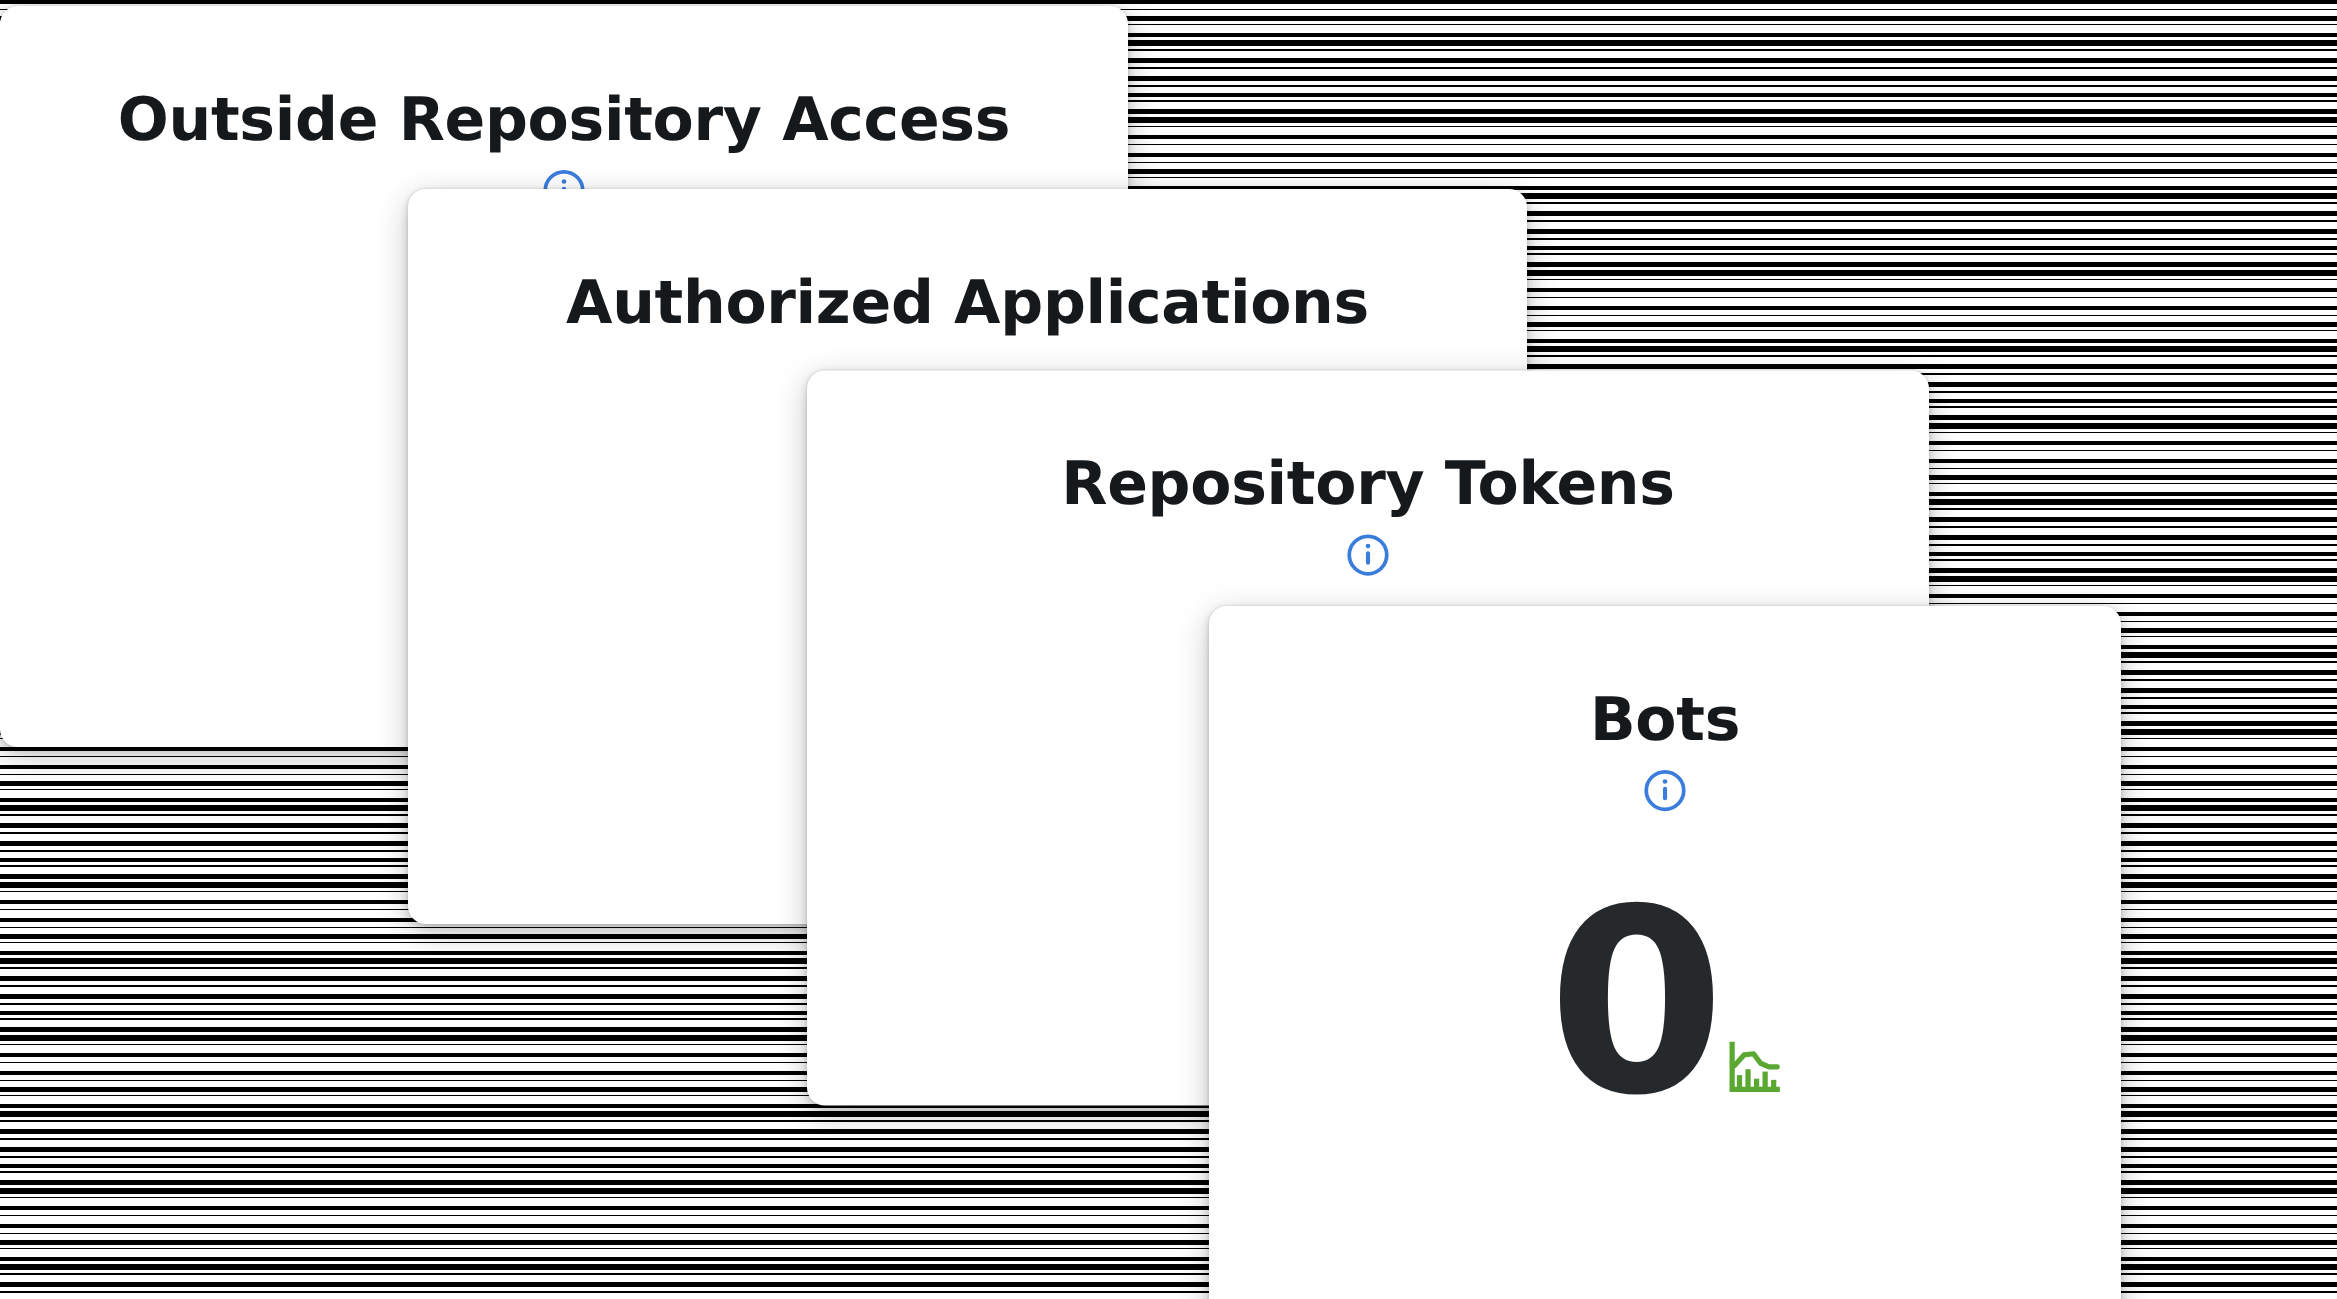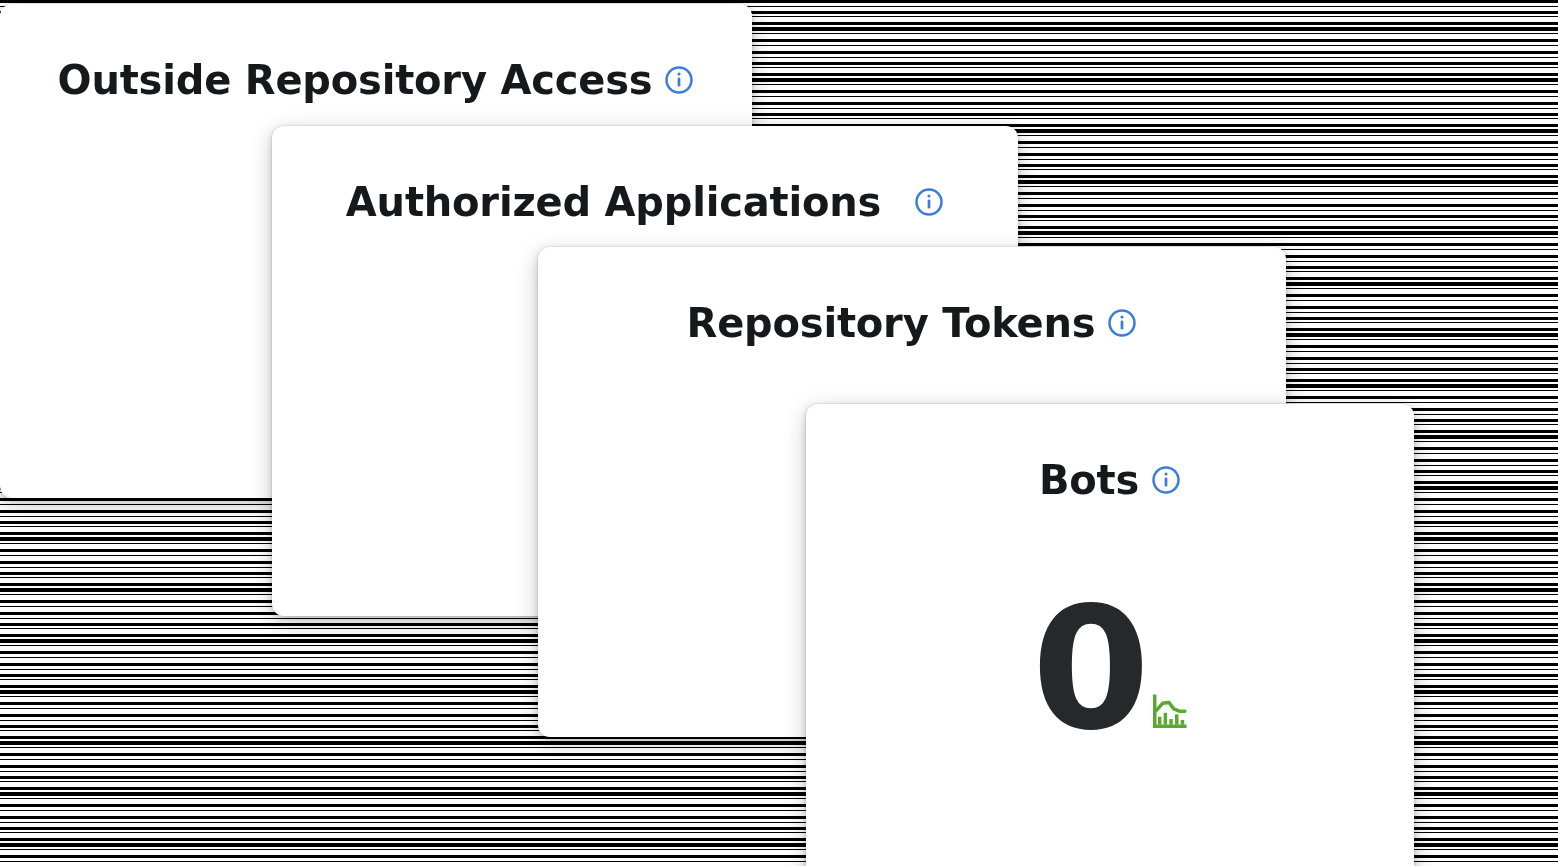--- a/index.html
+++ b/index.html
@@ -61,20 +61,21 @@
 
   .card-title {
     position: absolute;
     left: 0;
     right: 0;
     display: flex;
     align-items: center;
     justify-content: center;
     gap: 12px;
     white-space: nowrap;
+    flex-direction: column;
   }
   .card-title .label {
     font-size: 40px;
     font-weight: 700;
     color: #16191c;
     letter-spacing: -0.2px;
     line-height: 1;
   }
 
   .info-icon {

